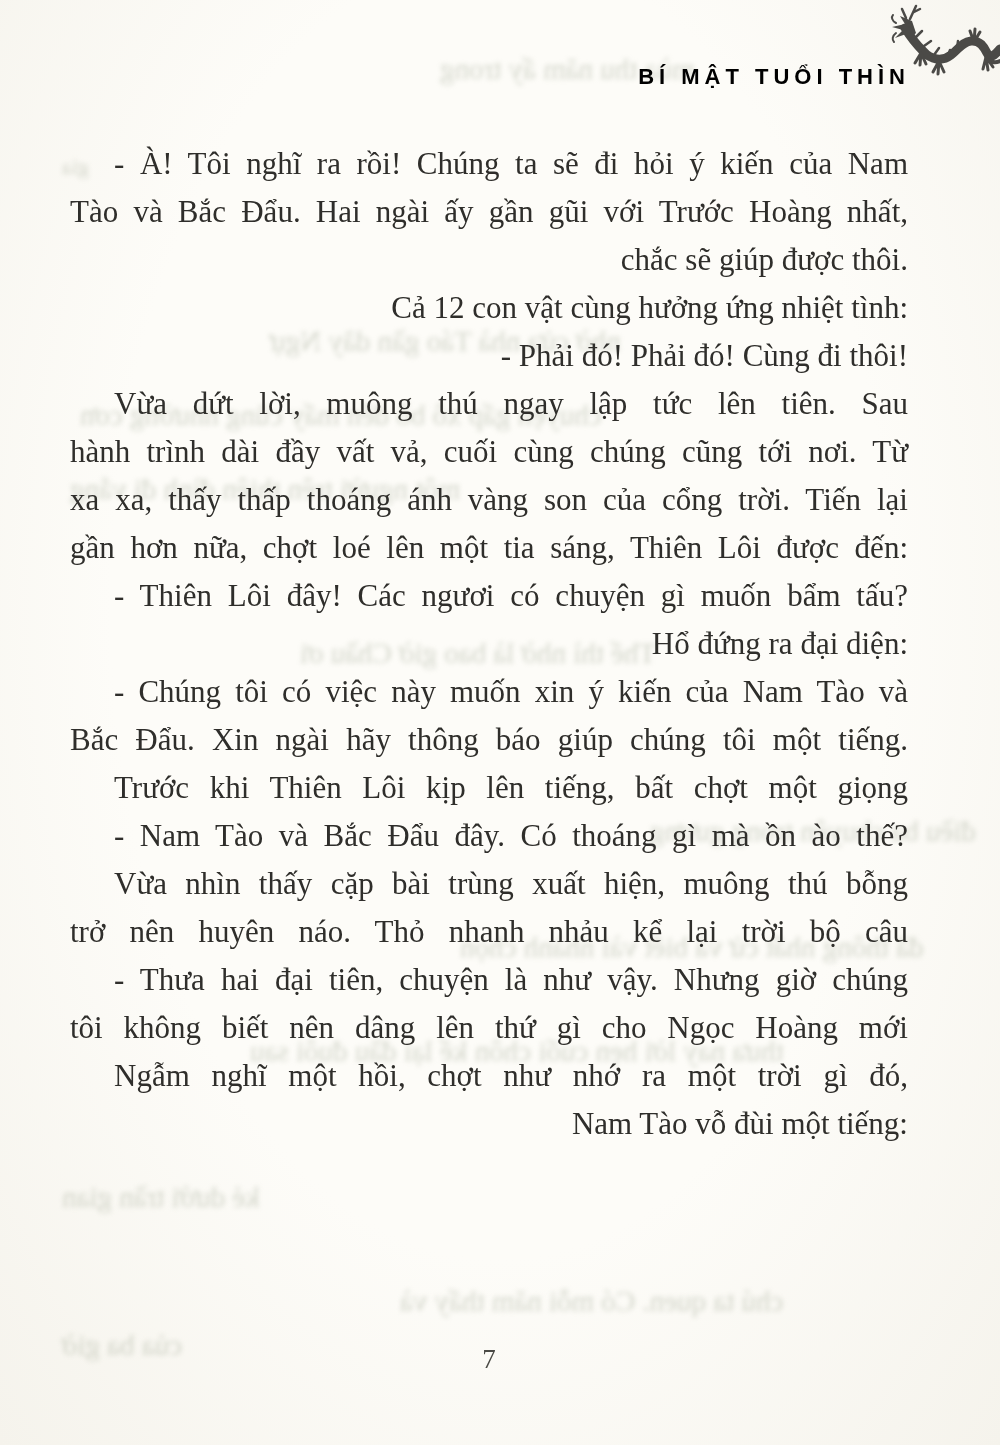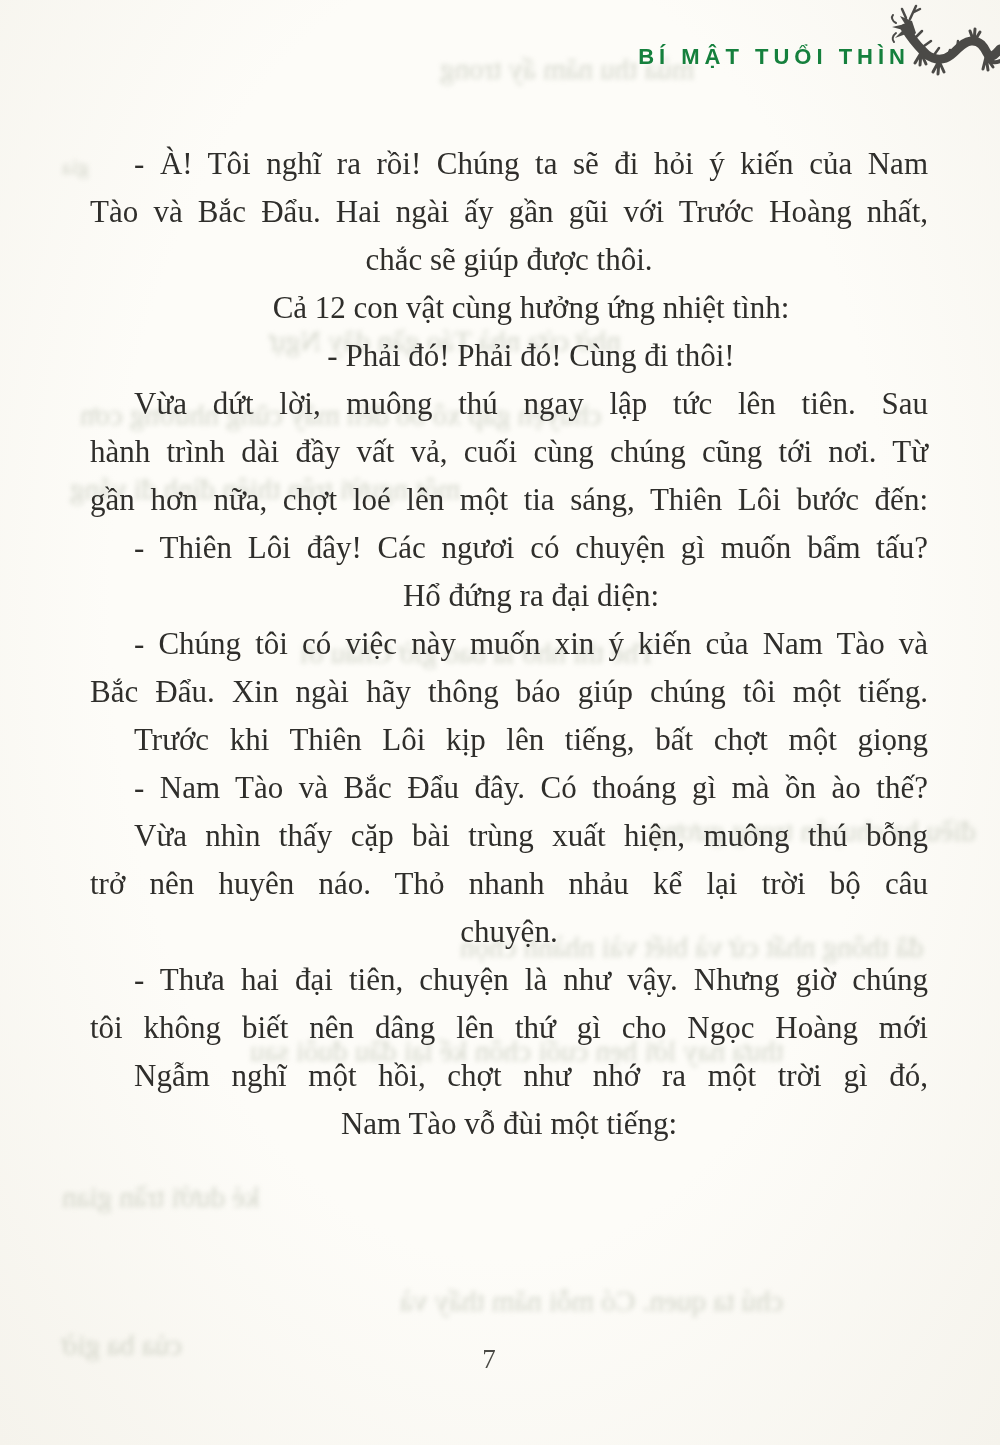--- a/index.html
+++ b/index.html
@@ -9,46 +9,45 @@
     position:relative;
     overflow:hidden;
   }
   .paper{
     position:absolute;inset:0;
     background:radial-gradient(ellipse at 50% 42%, #fdfcf8 55%, #f5f3ec 100%);
   }
   
   .chapter-title{
     position:absolute;
-    top:44px;right:90px;
+    top:64px;right:90px;
     font-family:"Liberation Sans", sans-serif;
     font-weight:bold;
     font-size:22px;
     letter-spacing:5px;
-    color:#15803d;
+    color:#000000;
     white-space:nowrap;
     margin-left:36px;
   }
   .dragon{
     position:absolute;
     top:3px;right:0;
     width:110px;height:82px;
   }
   
   .text-block{
     position:absolute;
     left:70px;top:140px;
     width:838px;
-    margin-left:20px;
   }
   .ln{
     font-size:31px;
     line-height:48px;
     color:#2f2e2b;
-    text-align:center;
+    text-align:right;
     white-space:normal;
   }
   .just{
     text-align:justify;
     text-align-last:justify;
   }
   .ind{ text-indent:44px; }
   
   .folio{
     position:absolute;
@@ -119,36 +118,36 @@
   <div class="ln just ind">- À! Tôi nghĩ ra rồi! Chúng ta sẽ đi hỏi ý kiến của Nam</div>
   <div class="ln just">Tào và Bắc Đẩu. Hai ngài ấy gần gũi với Trước Hoàng nhất,</div>
   <div class="ln">chắc sẽ giúp được thôi.</div>
 
   <div class="ln ind">Cả 12 con vật cùng hưởng ứng nhiệt tình:</div>
 
   <div class="ln ind">- Phải đó! Phải đó! Cùng đi thôi!</div>
 
   <div class="ln just ind">Vừa dứt lời, muông thú ngay lập tức lên tiên. Sau</div>
   <div class="ln just">hành trình dài đầy vất vả, cuối cùng chúng cũng tới nơi. Từ</div>
-  <div class="ln just">gần hơn nữa, chợt loé lên một tia sáng, Thiên Lôi bước đến:</div>
+  <div class="ln just">xa xa, thấy thấp thoáng ánh vàng son của cổng trời. Tiến lại</div>
+  <div class="ln just">gần hơn nữa, chợt loé lên một tia sáng, Thiên Lôi được đến:</div>
 
   <div class="ln just ind">- Thiên Lôi đây! Các ngươi có chuyện gì muốn bẩm tấu?</div>
 
   <div class="ln ind">Hổ đứng ra đại diện:</div>
 
   <div class="ln just ind">- Chúng tôi có việc này muốn xin ý kiến của Nam Tào và</div>
   <div class="ln just">Bắc Đẩu. Xin ngài hãy thông báo giúp chúng tôi một tiếng.</div>
 
   <div class="ln just ind">Trước khi Thiên Lôi kịp lên tiếng, bất chợt một giọng</div>
 
   <div class="ln just ind">- Nam Tào và Bắc Đẩu đây. Có thoáng gì mà ồn ào thế?</div>
 
   <div class="ln just ind">Vừa nhìn thấy cặp bài trùng xuất hiện, muông thú bỗng</div>
   <div class="ln just">trở nên huyên náo. Thỏ nhanh nhảu kể lại trời bộ câu</div>
-  <div class="ln">chuyện.</div>
 
   <div class="ln just ind">- Thưa hai đại tiên, chuyện là như vậy. Nhưng giờ chúng</div>
   <div class="ln just">tôi không biết nên dâng lên thứ gì cho Ngọc Hoàng mới</div>
 
   <div class="ln just ind">Ngẫm nghĩ một hồi, chợt như nhớ ra một trời gì đó,</div>
   <div class="ln">Nam Tào vỗ đùi một tiếng:</div>
 </div>
 
 <div class="folio">7</div>
 

